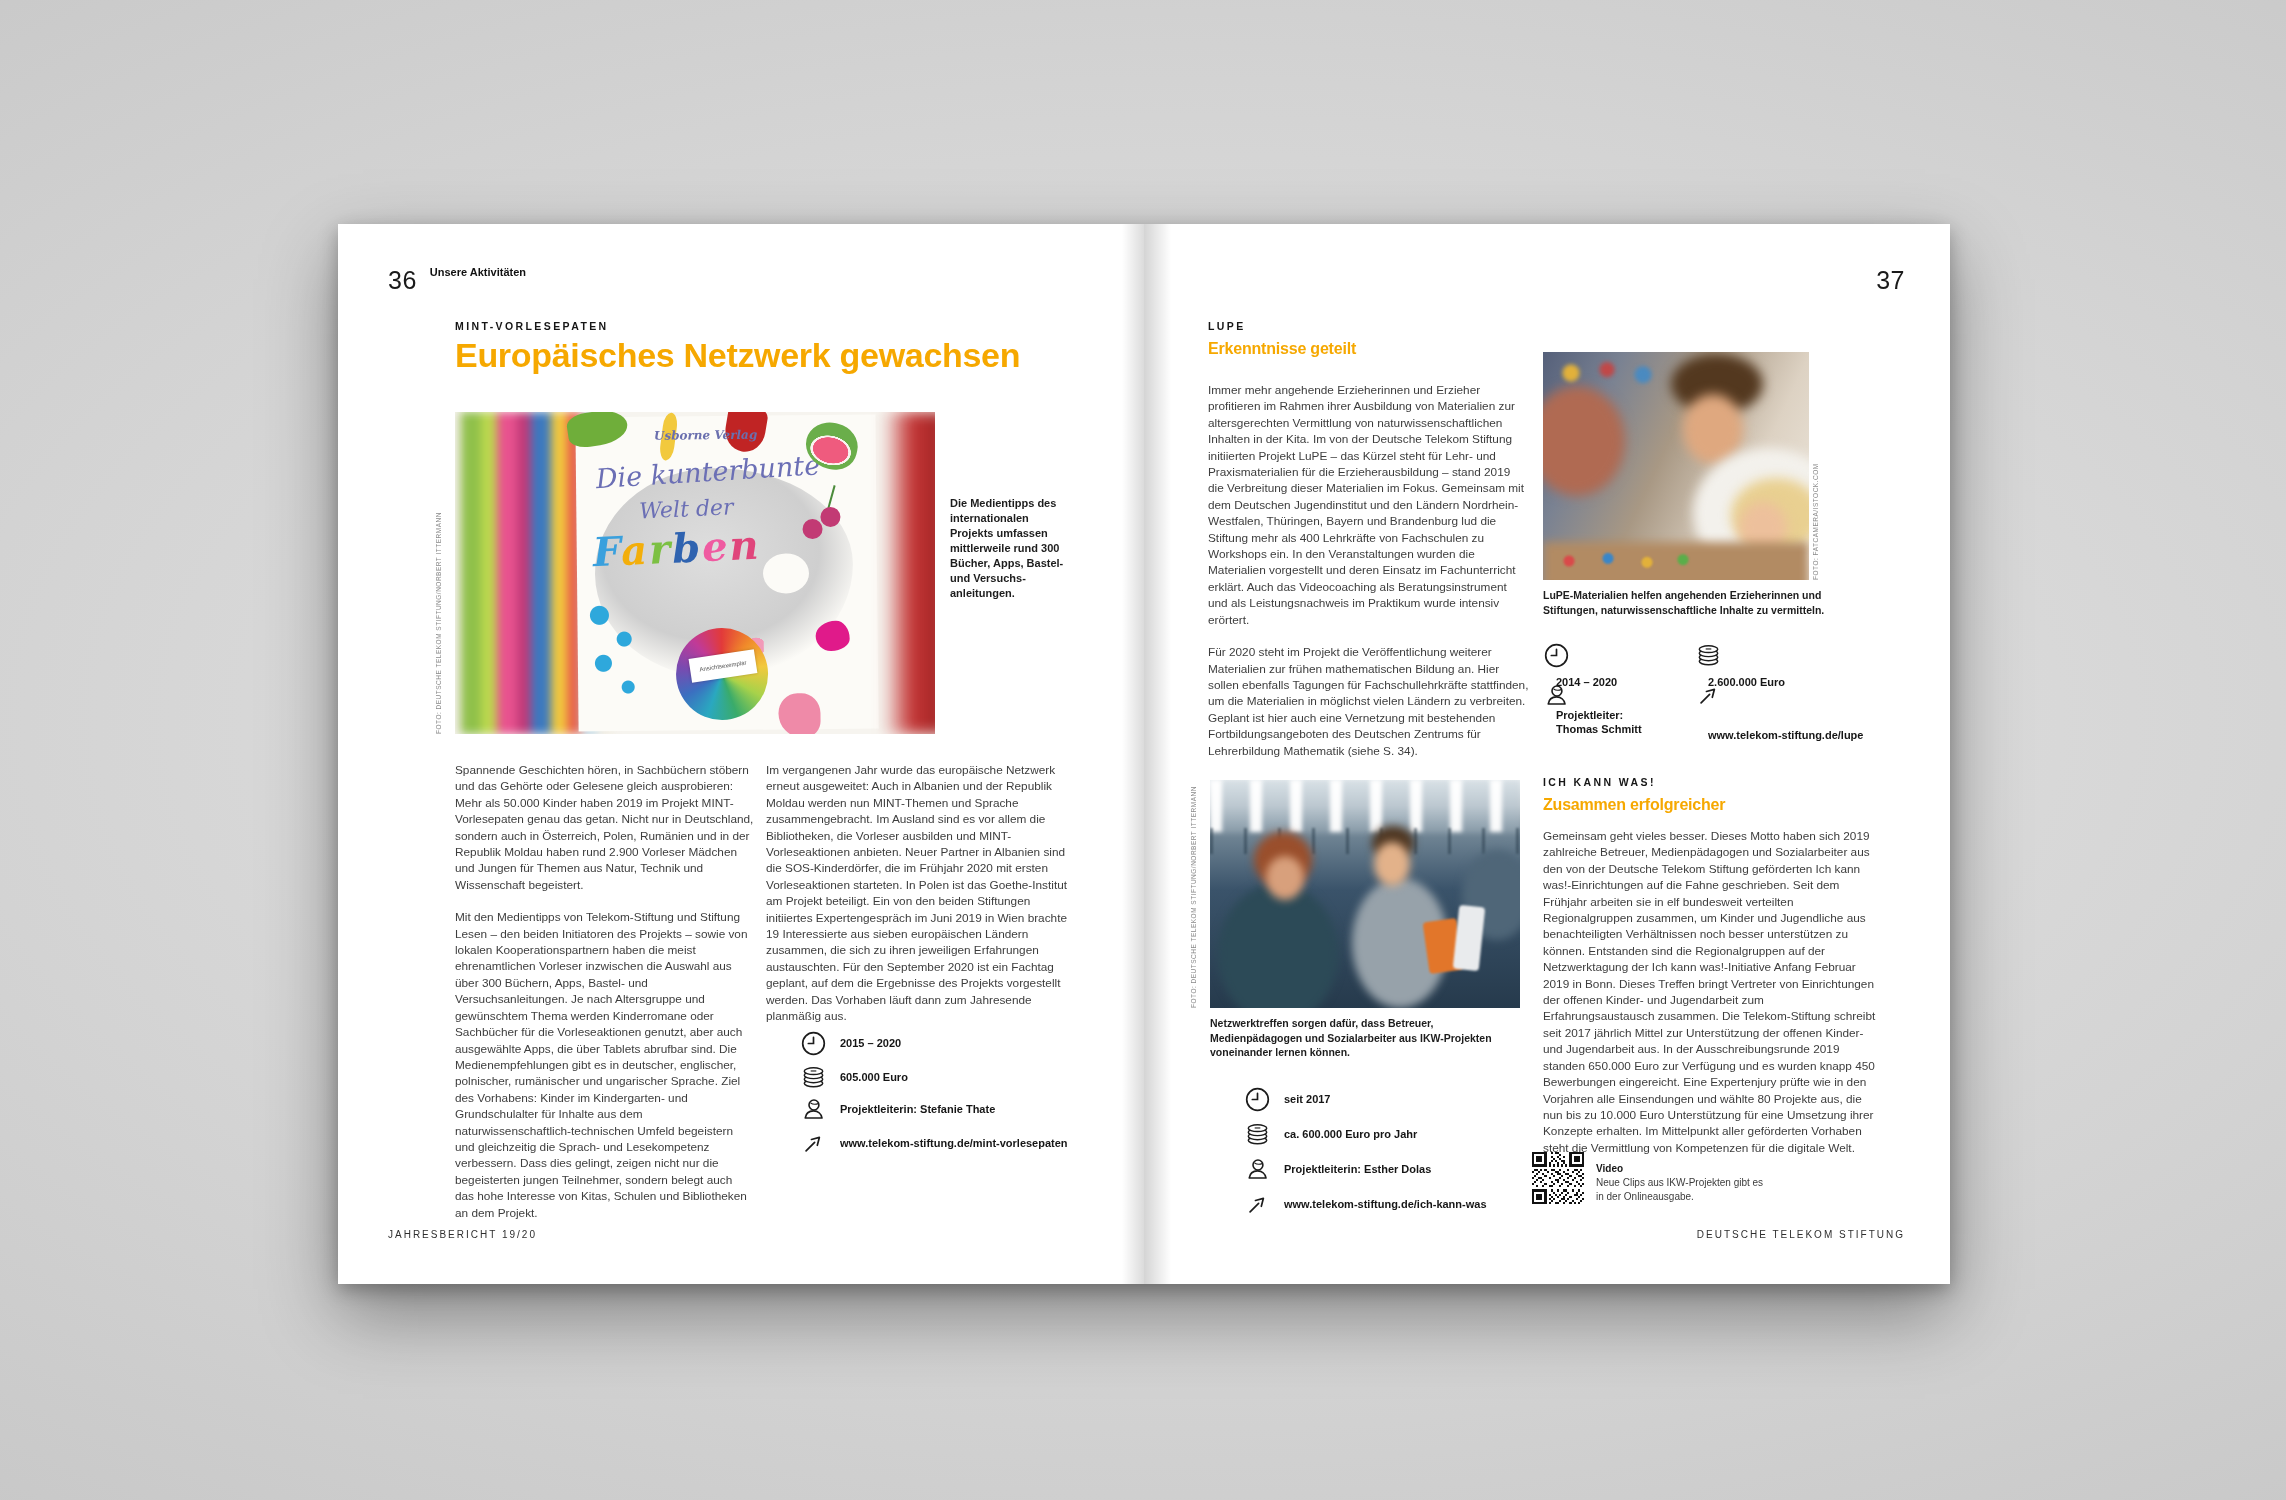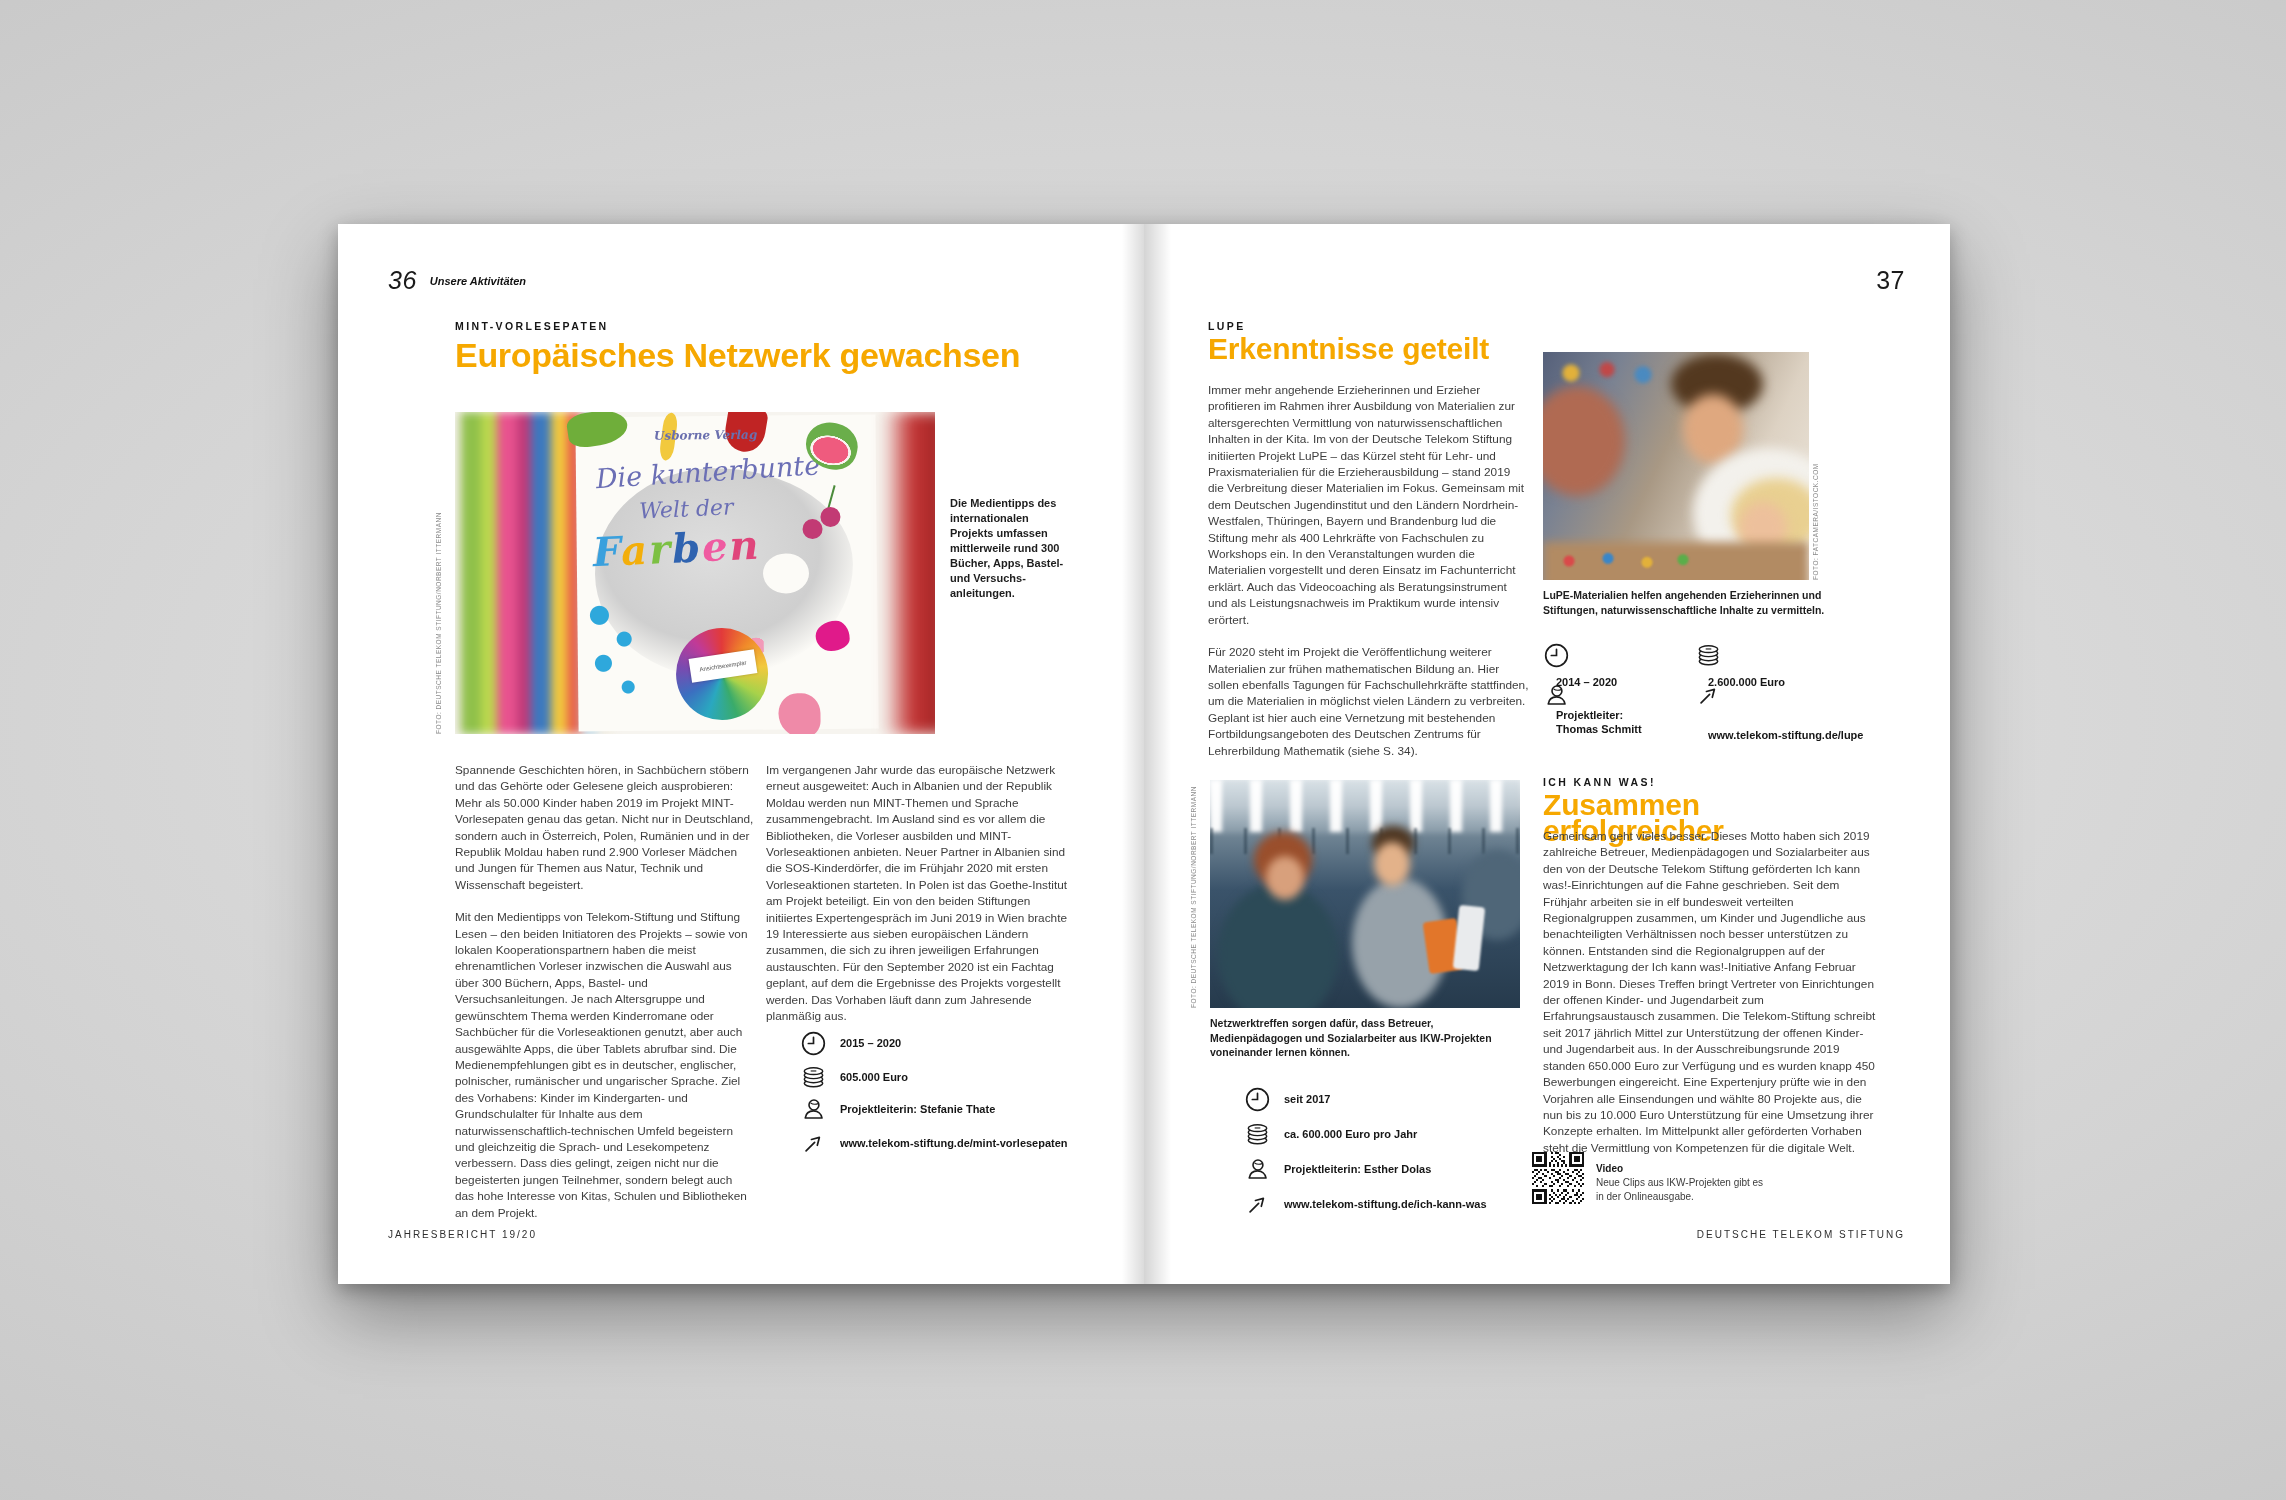--- a/index.html
+++ b/index.html
@@ -18,26 +18,26 @@
   .page-right { left:806px; }
   .page-left::after {
     content:""; position:absolute; top:0; right:0; width:26px; height:100%;
     background:linear-gradient(270deg, rgba(0,0,0,.14), rgba(0,0,0,0) 85%); pointer-events:none;
   }
   .page-right::before {
     content:""; position:absolute; top:0; left:0; width:34px; height:100%;
     background:linear-gradient(90deg, rgba(0,0,0,.17), rgba(0,0,0,0) 80%); pointer-events:none;
   }
   
-  .page-head { position:absolute; display:flex; align-items:center; gap:13px;font-style:italic; }
+  .page-head { position:absolute; display:flex; align-items:flex-start; gap:13px; }
   .pagenum  { font-size:25px; font-weight:400; color:#1a1a1a; letter-spacing:.5px; }
   .section-label { font-size:11px; font-weight:700; color:#111; }
   .kicker { position:absolute; font-size:10.5px; font-weight:700; letter-spacing:2.4px; color:#161616; }
   .title-xl { position:absolute; font-size:34px; line-height:38px; font-weight:700; color:#f6a800; letter-spacing:-.3px; }
-  .title-md { position:absolute; font-size:30px; line-height:26px; font-weight:700; color:#f6a800; letter-spacing:-.2px; }
+  .title-md { position:absolute; font-size:16px; line-height:26px; font-weight:700; color:#f6a800; letter-spacing:-.2px; }
   .body-col { position:absolute; }
   .body-col p { font-size:11.8px; line-height:16.4px; color:#3d3d3d; margin-bottom:16px; text-align:left; }
   .side-caption { position:absolute; font-size:11px; line-height:15px; font-weight:700; color:#1d1d1d; }
   .photo-caption { position:absolute; font-size:10.5px; line-height:14.5px; font-weight:700; color:#1d1d1d; }
   .page-foot { position:absolute; font-size:10px; letter-spacing:2px; color:#2e2e2e; }
   .credit {
     position:absolute; font-size:6.5px; letter-spacing:.5px; color:#8a8a8a;
     writing-mode:vertical-rl; transform:rotate(180deg);
     display:flex; align-items:center; justify-content:flex-start; white-space:nowrap;
   }

